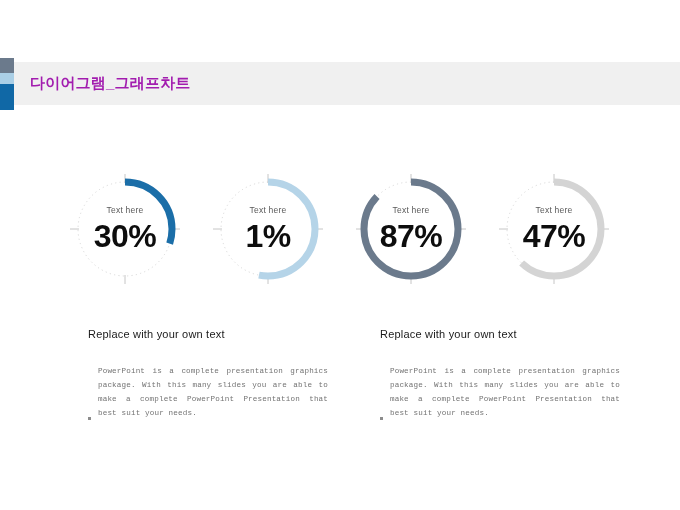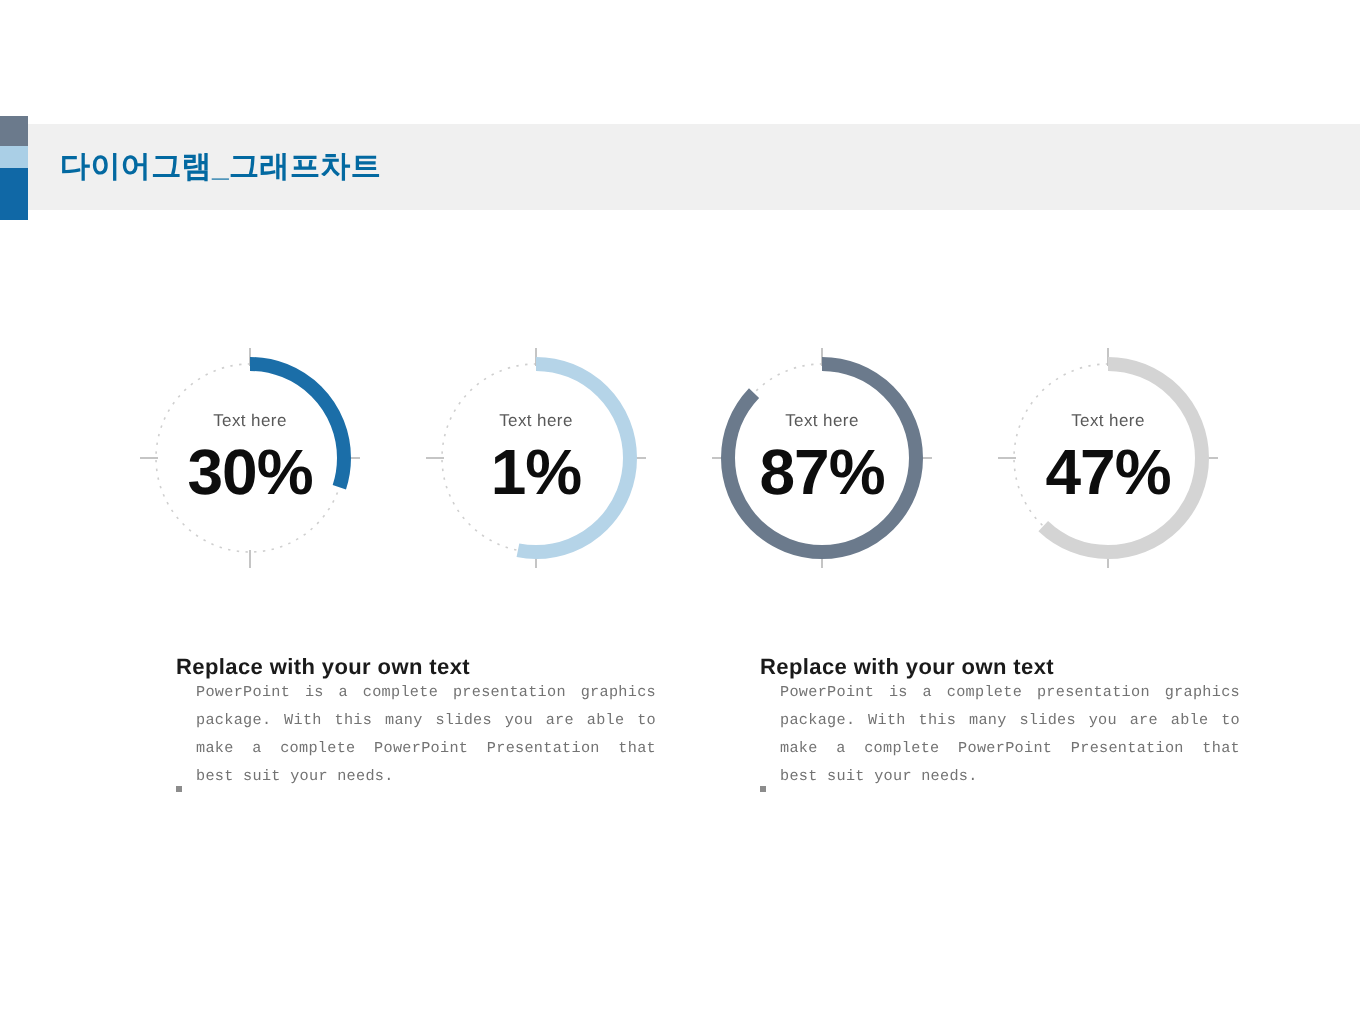--- a/index.html
+++ b/index.html
@@ -37,21 +37,21 @@
   .accent-top    { flex: 0 0 15px; background: #6b7a8c; }
   .accent-mid    { flex: 0 0 11px; background: #aacfe6; }
   .accent-bottom { flex: 1 1 auto; background: #1068a6; }
 
   .header-title {
     position: absolute;
     left: 30px;
     top: 74px;
     font-size: 15px;
     font-weight: bold;
-    color: #0369a1;
+    color: #a21caf;
     letter-spacing: 0.2px;
     white-space: nowrap;
   }
 
   
   .donut-row {
     position: absolute;
     left: 0;
     top: 150px;
     width: 680px;
@@ -98,24 +98,24 @@
   
   .text-col {
     position: absolute;
     width: 240px;
   }
   .col-left  { left: 88px;  top: 328px; }
   .col-right { left: 380px; top: 328px; }
 
   .col-heading {
     font-size: 11px;
-    font-weight: bold;
+    font-weight: normal;
     color: #1a1a1a;
     letter-spacing: 0.2px;
-    margin: 0 0 0 0;
+    margin: 0 0 24px 0;
   }
   .bullet-item {
     display: flex;
     align-items: flex-end;
     font-family: Liberation Mono, monospace;
   }
   .bullet-mark {
     flex: 0 0 auto;
     width: 3px;
     height: 3px;

